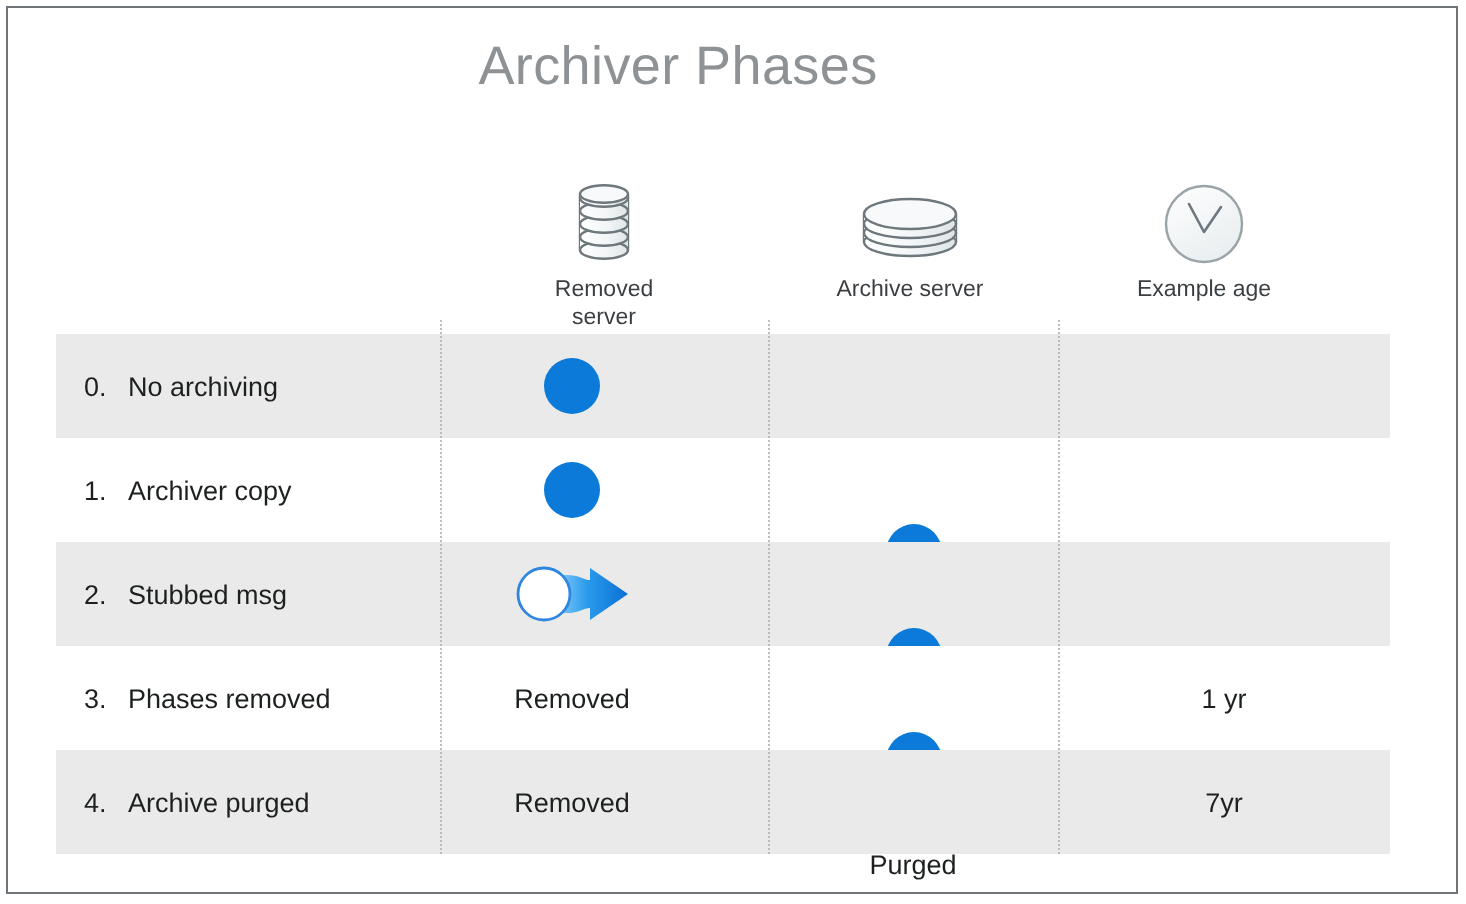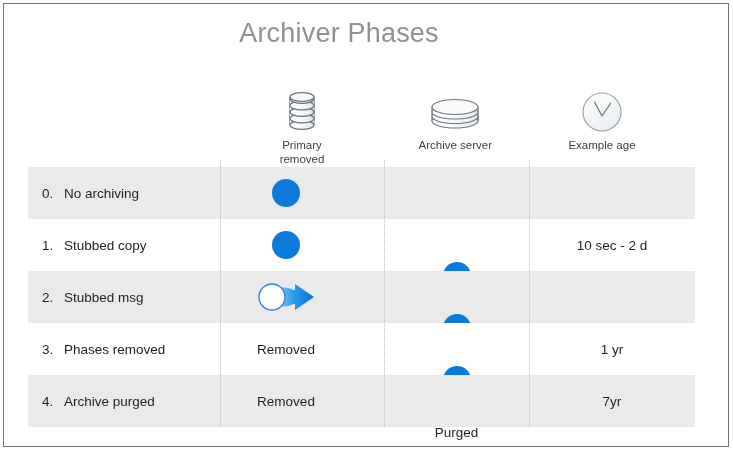--- a/index.html
+++ b/index.html
@@ -44,21 +44,21 @@
   }
 
   
   .hdr {
     position: absolute;
     top: 88px;
     width: 150px;
     text-align: center;
   }
   #hdr-primary { left: 227px; }
-  #hdr-archive { left: 380px; text-align: right; }
+  #hdr-archive { left: 380px; }
   #hdr-age     { left: 527px; }
 
   .hdr-icon {
     height: 46px;
     display: flex;
     align-items: flex-end;
     justify-content: center;
   }
   .hdr-label {
     margin-top: 4px;
@@ -157,21 +157,21 @@
         <path d="M34,9 L34,37" stroke="#6d777c" stroke-width="1.2" fill="none"></path>
         <rect x="10" y="9" width="24" height="28" fill="url(#cylA)" stroke="none"></rect>
         <ellipse cx="22" cy="37" rx="12" ry="4.4" fill="url(#cylA)" stroke="#6d777c" stroke-width="1.2"></ellipse>
         <ellipse cx="22" cy="30.5" rx="12" ry="4.4" fill="url(#cylA)" stroke="#6d777c" stroke-width="1.2"></ellipse>
         <ellipse cx="22" cy="24" rx="12" ry="4.4" fill="url(#cylA)" stroke="#6d777c" stroke-width="1.2"></ellipse>
         <ellipse cx="22" cy="17.5" rx="12" ry="4.4" fill="url(#cylA)" stroke="#6d777c" stroke-width="1.2"></ellipse>
         <ellipse cx="22" cy="11" rx="12" ry="4.4" fill="url(#cylA)" stroke="#6d777c" stroke-width="1.2"></ellipse>
         <ellipse cx="22" cy="9" rx="12" ry="4.4" fill="#f7f9fa" stroke="#6d777c" stroke-width="1.2"></ellipse>
       </svg>
     </div>
-    <div class="hdr-label">Primary removed</div>
+    <div class="hdr-label">Removed server</div>
   </div>
 
   <div class="hdr" id="hdr-archive">
     <div class="hdr-icon">
       <svg class="db-svg" width="60" height="46" viewBox="0 0 60 46" aria-hidden="true">
         <defs>
           <linearGradient id="cylB" x1="0" y1="0" x2="1" y2="0">
             <stop offset="0%" stop-color="#ffffff"></stop>
             <stop offset="55%" stop-color="#f3f6f7"></stop>
             <stop offset="100%" stop-color="#dfe5e7"></stop>
@@ -219,30 +219,27 @@
         <span></span>
       </div>
       <div class="cell c-age">
         <span></span>
       </div>
     </div>
 
     <div class="row plain">
       <div class="cell c-phase">
         <span class="phase-num">1.</span>
-        <span>Stubbed copy</span>
-      </div>
-      <div class="cell c-primary">
-        <span class="blue-dot"></span>
-      </div>
-      <div class="cell c-archive">
-        <span class="blue-dot"></span>
-      </div>
-      <div class="cell c-age">
-        <span>10 sec - 2 d</span>
+        <span>Archiver copy</span>
+      </div>
+      <div class="cell c-primary">
+        <span class="blue-dot"></span>
+      </div>
+      <div class="cell c-archive">
+        <span class="blue-dot"></span>
       </div>
     </div>
 
     <div class="row shaded">
       <div class="cell c-phase">
         <span class="phase-num">2.</span>
         <span>Stubbed msg</span>
       </div>
       <div class="cell c-primary">
         <span class="stub">

